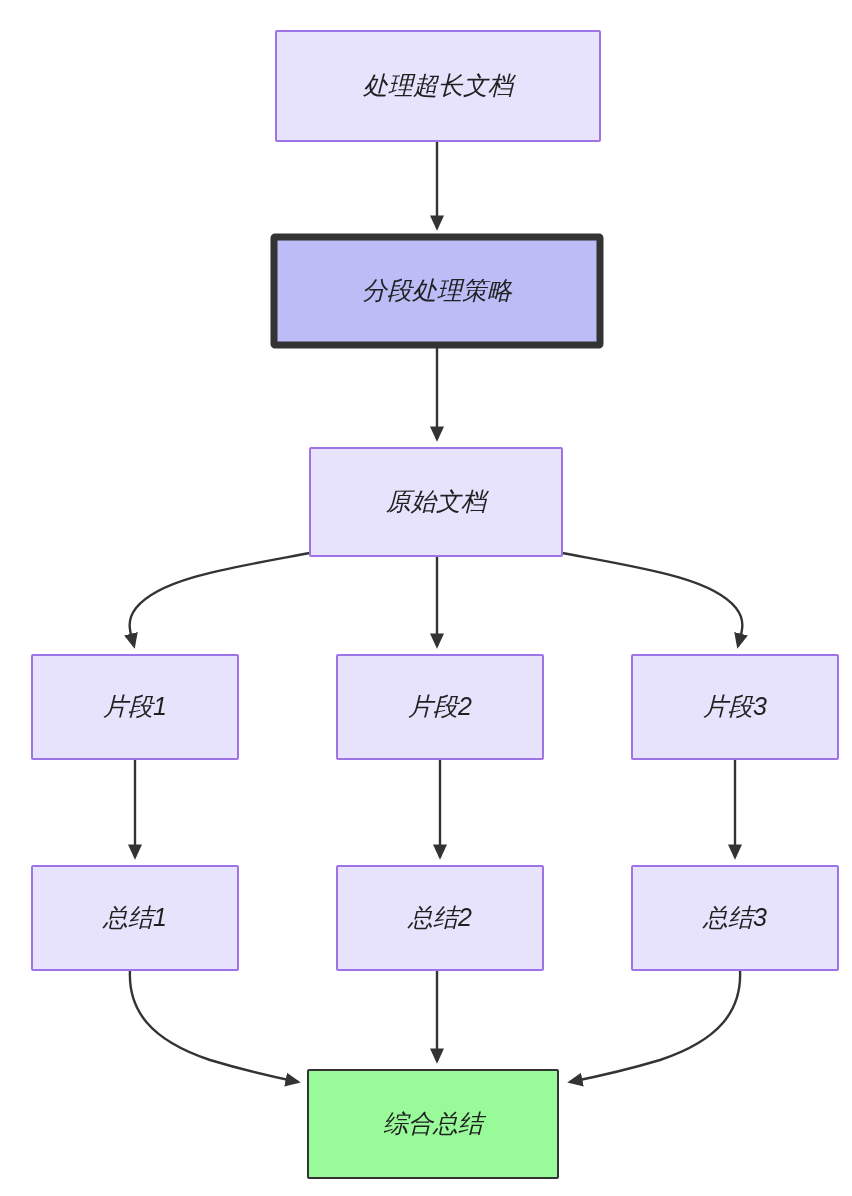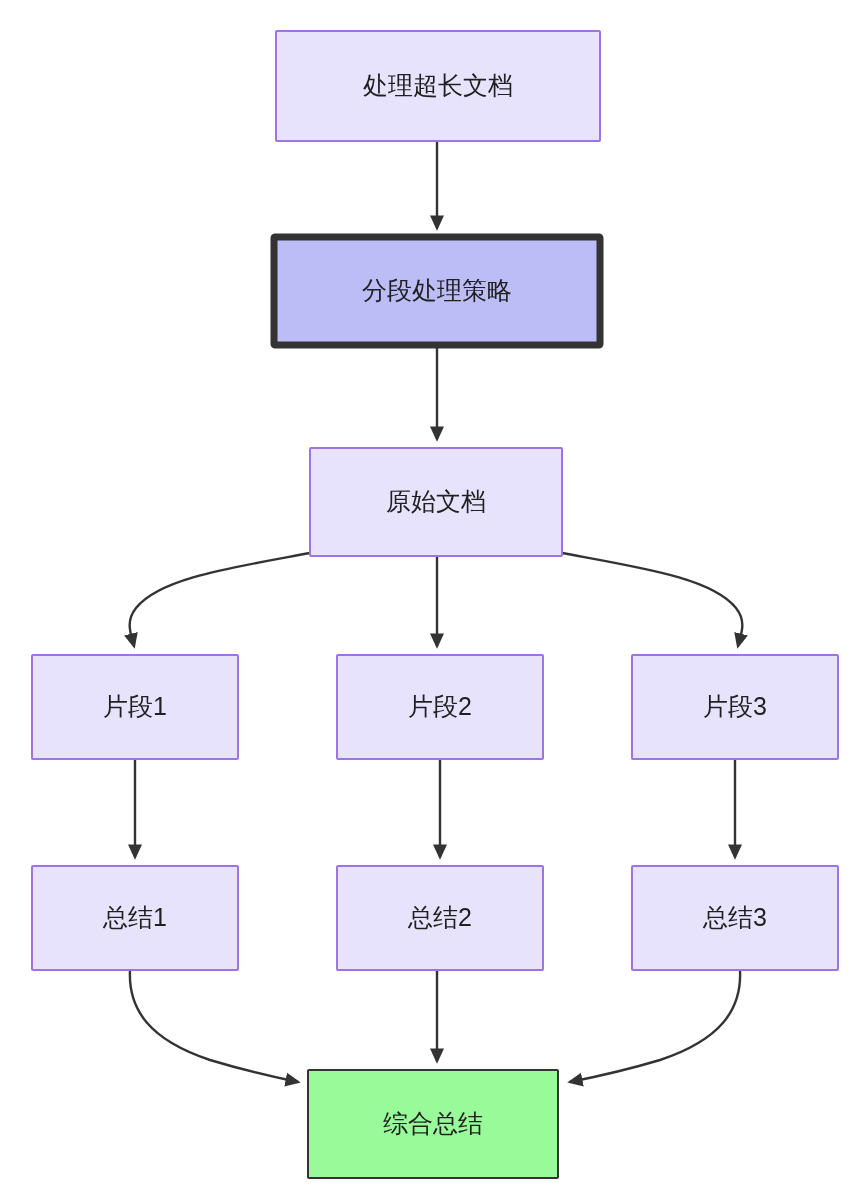--- a/index.html
+++ b/index.html
@@ -41,21 +41,21 @@
   }
   .edge-path {
     fill: none;
     stroke: #333333;
     stroke-width: 2.4;
   }
 </style>
 </head>
 <body>
 
-<div id="diagram-root" style="background: rgb(255, 255, 255);">
+<div id="diagram-root" style="background: rgb(255, 255, 255); font-style: italic;">
   <svg id="flowchart" viewBox="0 0 852 1196" xmlns="http://www.w3.org/2000/svg">
 
     <defs>
       <marker id="arrow-down" viewBox="0 0 12 12" refX="9" refY="6" markerWidth="7" markerHeight="7" orient="auto-start-reverse">
         <path d="M 0 1 L 11 6 L 0 11 z" fill="#333333"></path>
       </marker>
       <marker id="arrow-right" viewBox="0 0 12 12" refX="9" refY="6" markerWidth="7" markerHeight="7" orient="auto-start-reverse">
         <path d="M 0 1 L 11 6 L 0 11 z" fill="#333333"></path>
       </marker>
       <marker id="arrow-left" viewBox="0 0 12 12" refX="9" refY="6" markerWidth="7" markerHeight="7" orient="auto-start-reverse">

